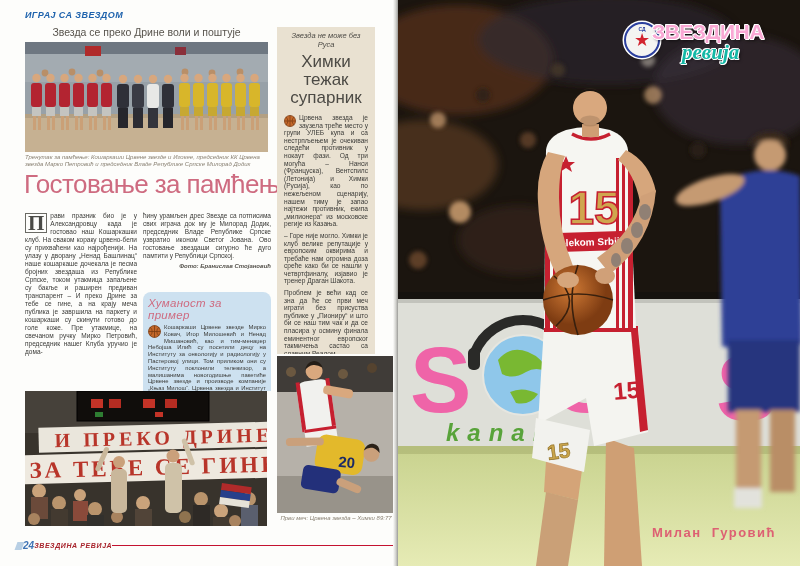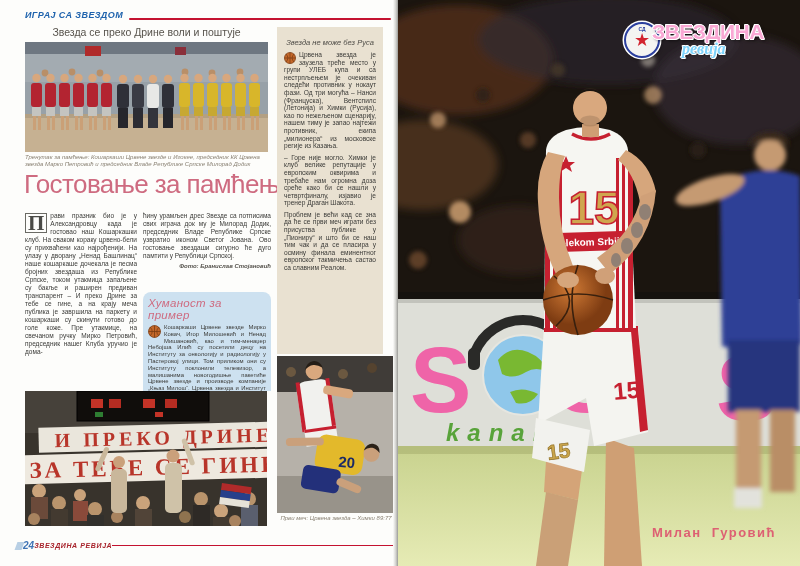--- a/index.html
+++ b/index.html
@@ -5,21 +5,21 @@
   * { margin:0; padding:0; box-sizing:border-box; }
   html,body { background:#e8e8e8; }
   .spread {
     position:relative; width:800px; height:566px; background:#fdfdfb;
     font-family:"Liberation Sans", sans-serif; overflow:hidden;
     margin:0 auto;
   }
   .abs { position:absolute; }
 
   
-  .kicker-row { left:25px; top:10px; width:366px; display:flex; align-items:flex-end; gap:6px; }
+  .kicker-row { left:25px; top:10px; width:366px; display:flex; align-items:flex-start; gap:6px;flex-direction:column; }
   .kicker { font-style:italic; font-weight:bold; font-size:9px; color:#1f63ad; letter-spacing:.4px; white-space:nowrap; }
   .kicker-rule { flex:1; height:2px; background:#c41230; border-radius:1px; }
 
   .subtitle { left:25px; top:26px; width:243px; text-align:center; font-size:10.5px; color:#57534c; }
 
   .photo { overflow:hidden; background:#888; }
   .photo svg { display:block; }
   .photo-team { left:25px; top:42px; width:243px; height:110px; }
   .caption { font-style:italic; font-size:6px; line-height:7px; color:#8a8274; }
   .caption-team { left:25px; top:154px; width:243px; }
@@ -42,22 +42,22 @@
 
   .photo-banner { left:25px; top:391px; width:242px; height:135px; }
 
   .footer { left:16px; top:540px; width:377px; display:flex; align-items:center; }
   .footer-mark { width:7px; height:8px; background:#b8cfe4; transform:skewX(-20deg); }
   .pageno { font-style:italic; font-weight:bold; font-size:10px; color:#3f74b5; }
   .mag { font-style:italic; font-weight:bold; font-size:7px; color:#a8242c; letter-spacing:.6px; }
   .footer-rule { flex:1; height:1.5px; background:#c41230; }
 
   
-  .sidebar { left:277px; top:27px; width:106px; height:327px; background:#e9e1d1;
-             padding:11px 7px; overflow:hidden; }
+  .sidebar { left:277px; top:27px; width:98px; height:327px; background:#e9e1d1;
+             padding:4px 7px; overflow:hidden; }
   .sb-kicker { text-align:center; font-style:italic; font-size:7.5px; color:#4c4a45; margin-bottom:4px; }
   .sb-title { max-width:92px; margin:0 auto 7px; text-align:center; font-size:17px;
               line-height:18px; font-weight:400; color:#4c4a45; }
   .sb-text p { font-size:6.6px; line-height:7.6px; text-align:justify; color:#3b3b38; margin-bottom:4px; }
   .photo-side { left:277px; top:356px; width:118px; height:157px; }
   .caption-side { left:277px; top:515px; width:118px; text-align:center; }
 
   
   .gutter { left:393px; top:0; width:5px; height:566px;
             background:linear-gradient(90deg,#fdfdfb,#cfcfcb 60%,#9a9a96); }
@@ -68,21 +68,21 @@
   .badge { position:absolute; left:0; top:8px; width:36px; height:36px; border-radius:50%;
            background:#f4f4f2; border:2px solid #2b3f9e; display:flex; align-items:center;
            justify-content:center; box-shadow:0 0 0 1.5px #fff, 1px 2px 3px rgba(0,0,0,.5); }
   .badge .star { color:#d2232e; font-size:18px; line-height:18px; }
   .badge .sd { position:absolute; top:2px; left:50%; transform:translateX(-50%);
                font-size:5px; font-weight:bold; color:#2b3f9e; }
   .logo-main { position:absolute; left:28px; top:6px; font-weight:bold; font-size:21px;
                color:#f9a8d4; letter-spacing:-0.5px;
                text-shadow:-1px 0 #fff,1px 0 #fff,0 -1px #fff,0 1px #fff,-1px -1px #fff,1px 1px #fff,2px 2px 3px rgba(0,0,0,.55); }
   .logo-sub { position:absolute; left:58px; top:26px; font-family:"Liberation Serif", serif;
-              font-style:italic; font-weight:bold; font-size:16px; color:#7dd3fc;
+              font-style:italic; font-weight:bold; font-size:21px; color:#14b8a6;
               text-shadow:-1px 0 #fff,1px 0 #fff,0 -1px #fff,0 1px #fff,-1px -1px #fff,1px 1px #fff,2px 2px 3px rgba(0,0,0,.5);text-align:center; }
   .player-name { right:24px; bottom:26px; font-weight:bold; font-size:13px; color:#dd6073;
                  letter-spacing:1.5px; word-spacing:5px; }
 </style>
 </head>
 <body>
 
 <div class="spread">
 
   <div class="abs kicker-row">
@@ -298,20 +298,21 @@
 
   <div class="abs footer">
     <div class="footer-mark"></div>
     <span class="pageno">24</span>
     <span class="mag">ЗВЕЗДИНА РЕВИЈА</span>
     <div class="footer-rule"></div>
   </div>
 
   <aside class="abs sidebar">
     <div class="sb-kicker">Звезда не може без Руса</div>
+    <div class="sb-title">Химки тежак супарник</div>
     <div class="sb-text">
       <p><svg class="bball" width="12" height="12" viewBox="0 0 13 13">
             <circle cx="6.5" cy="6.5" r="6" fill="#c4682a" stroke="#7a3c14" stroke-width=".8"></circle>
             <path d="M6.5.5v12 M.5,6.5h12 M2,2 Q6.5,6.5 2,11 M11,2 Q6.5,6.5 11,11" fill="none" stroke="#7a3c14" stroke-width=".8"></path>
           </svg><span>Црвена звезда је заузела треће место у групи УЛЕБ купа и са нестрпљењем је очекиван следећи противник у нокаут фази. Од три могућа – Нанси (Француска), Вентспилс (Летонија) и Химки (Русија), као по нежељеном сценарију, нашем тиму је запао најтежи противник, екипа „милионера“ из московске регије из Казања.</span></p>
       <p>– Горе није могло. Химки је клуб велике репутације у европским оквирима и требаће нам огромна доза среће како би се нашли у четвртфиналу, изјавио је тренер Драган Шакота.</p>
       <p>Проблем је већи кад се зна да ће се први меч играти без присуства публике у „Пиониру“ и што би се наш тим чак и да се пласира у осмину финала еминентног европског такмичења састао са славним Реалом.</p>
     </div>
   </aside>
 

